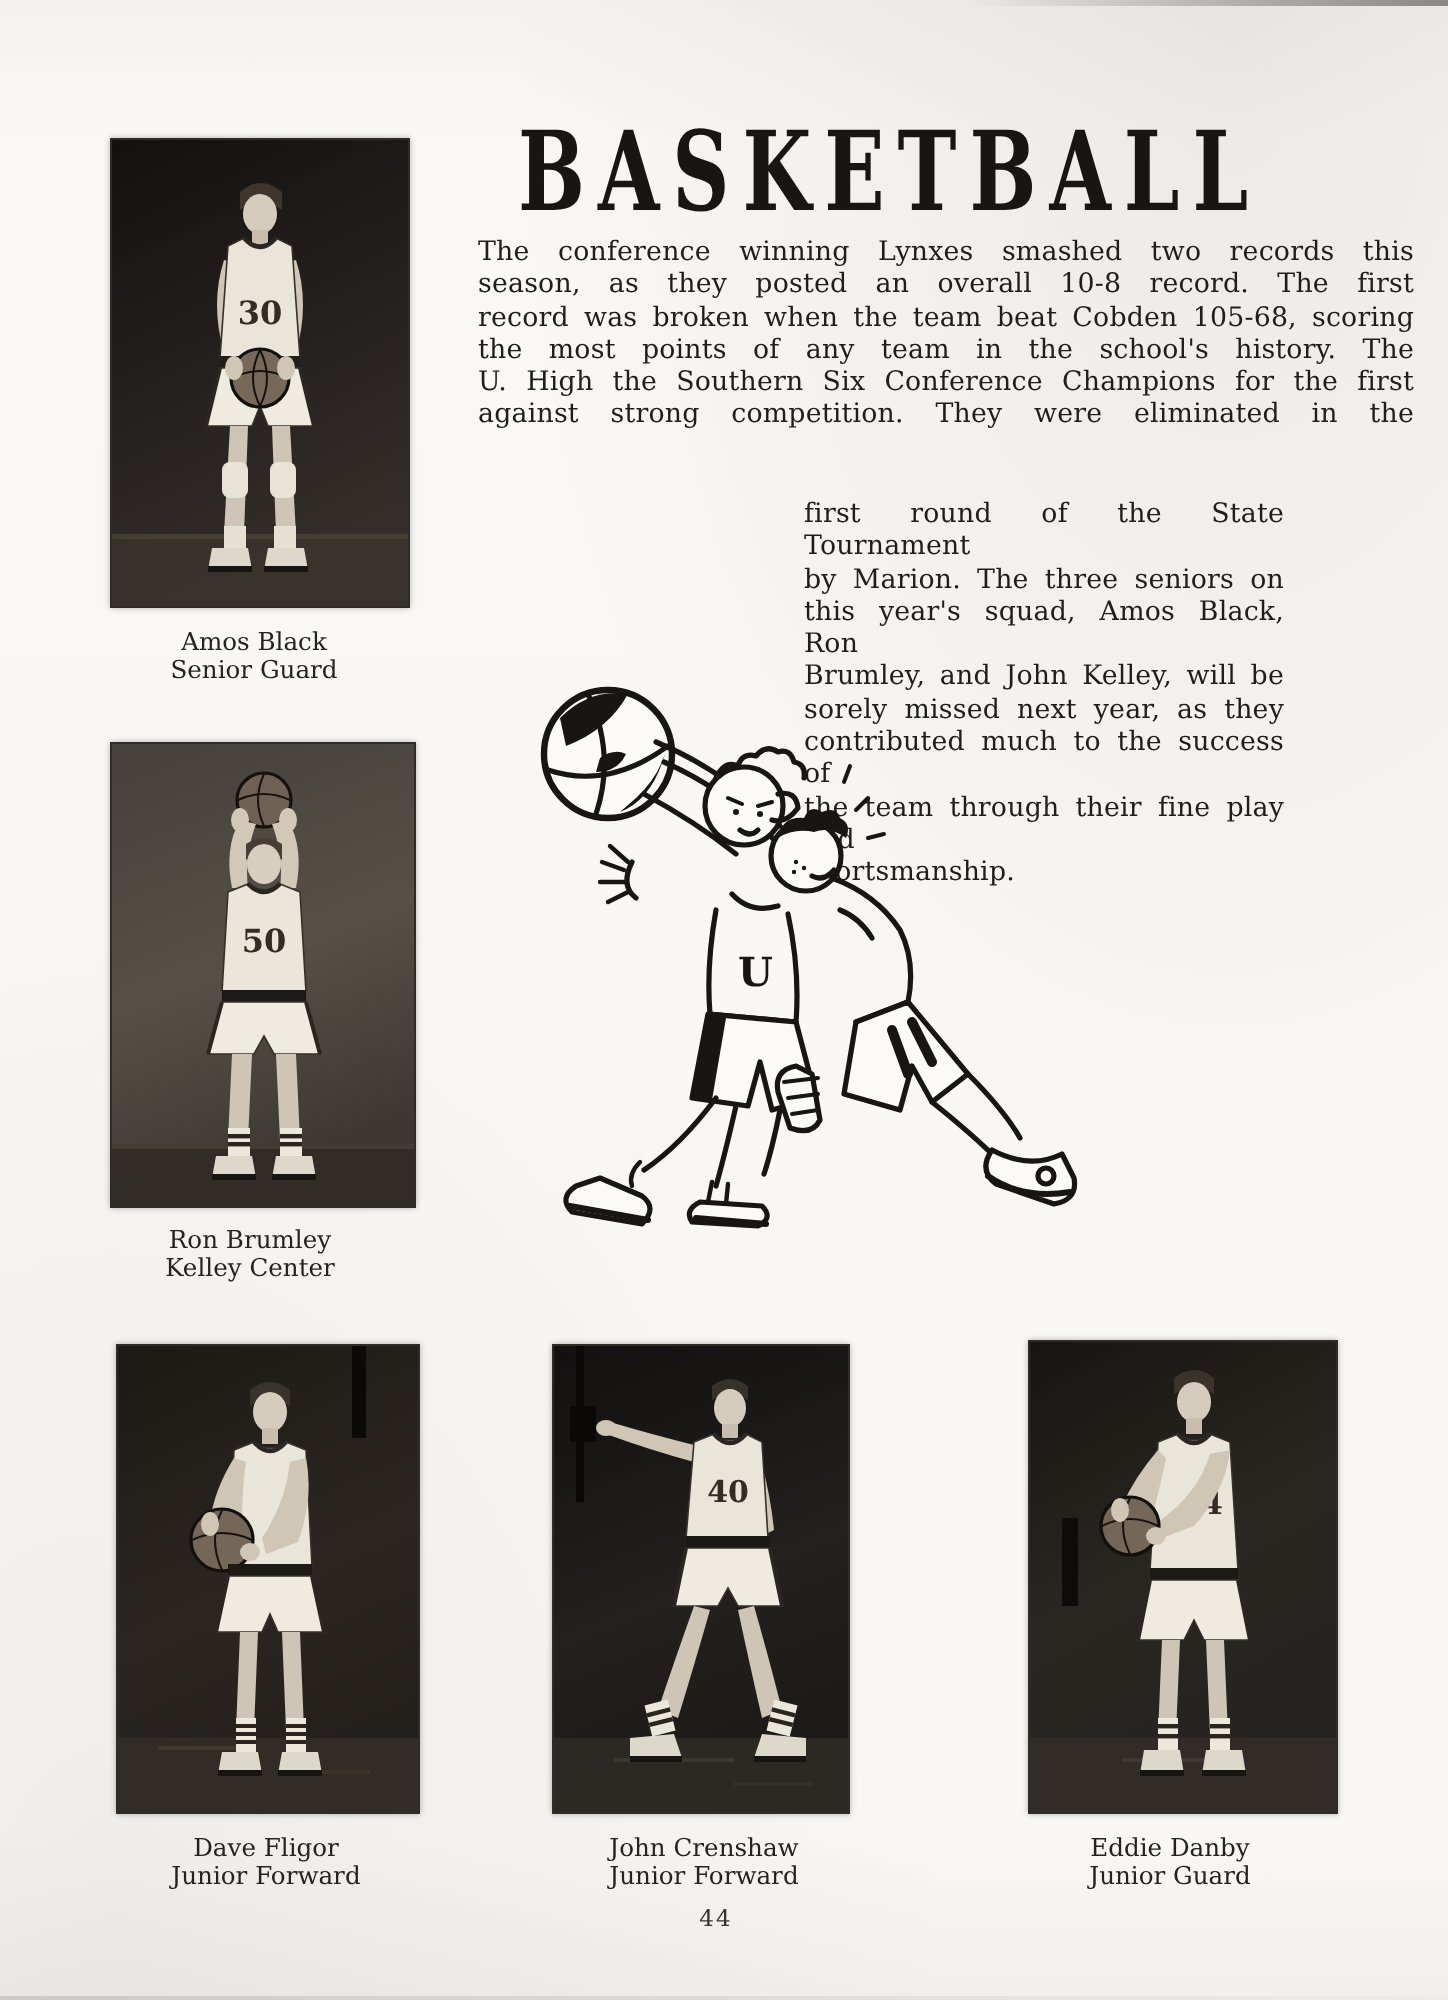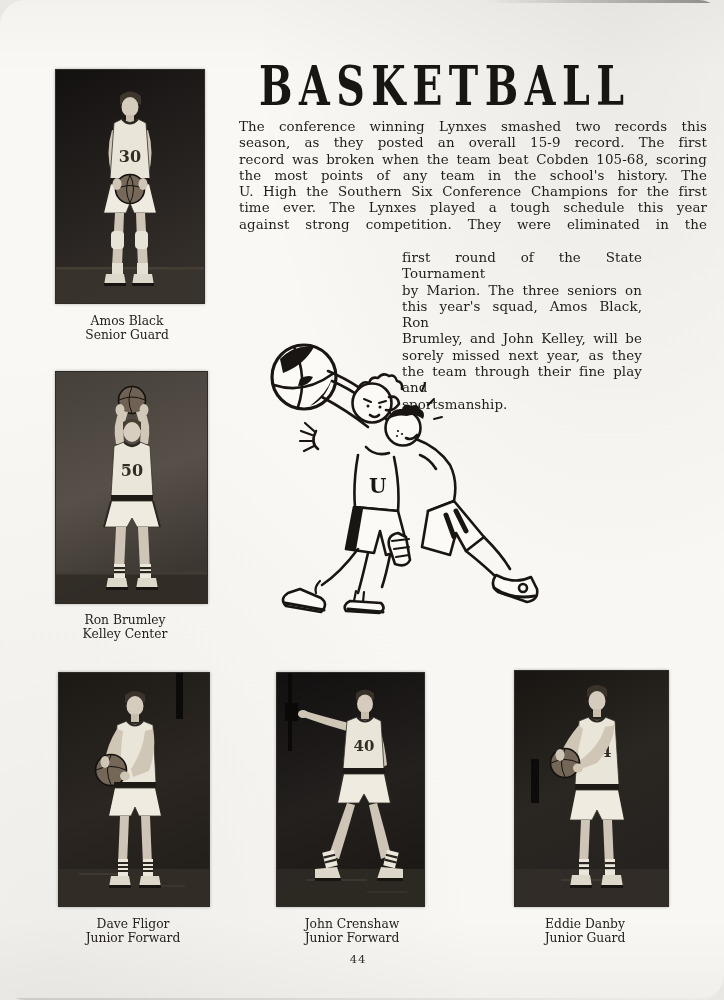--- a/index.html
+++ b/index.html
@@ -3,21 +3,20 @@
 <meta charset="utf-8">
 <style>
   html,body{margin:0;padding:0;background:#e9e8e5;}
   .page{
     position:relative;width:724px;height:1000px;margin:0 auto;overflow:hidden;
     font-family:"DejaVu Serif","Liberation Serif",serif;color:#1d1b18;
     background:
       radial-gradient(ellipse at 85% 3%, rgba(50,47,43,0.07), transparent 42%),
       radial-gradient(ellipse at 8% 96%, rgba(50,47,43,0.05), transparent 45%),
       linear-gradient(#f3f2ef, #f9f8f5 7%, #f8f7f4 92%, #f0efeb);
-    border-radius: 25px;
   }
   .page::before{content:'';position:absolute;top:0;right:0;width:240px;height:3px;
     background:linear-gradient(to left, rgba(45,42,38,.5), transparent);}
   .page::after{content:'';position:absolute;bottom:0;left:0;width:100%;height:2px;
     background:linear-gradient(to right, rgba(45,42,38,.15), rgba(45,42,38,.02));}
 
   .title{
     position:absolute;left:259px;top:58px;
     font-size:55px;font-weight:bold;line-height:1;letter-spacing:9px;white-space:nowrap;
     transform:scaleX(0.72);transform-origin:0 0;color:#181613;
@@ -42,34 +41,34 @@
 </style>
 </head>
 <body>
 
 <div class="page">
 
   <div class="title">BASKETBALL</div>
 
   <div class="block-wide">
     <div class="jline">The conference winning Lynxes smashed two records this</div>
-    <div class="jline">season, as they posted an overall 15-9 record. The first</div>
+    <div class="jline">season, as they posted an overall 10-8 record. The first</div>
     <div class="jline">record was broken when the team beat Cobden 105-68, scoring</div>
     <div class="jline">the most points of any team in the school's history. The</div>
     <div class="jline">U. High the Southern Six Conference Champions for the first</div>
-    <div class="jline">time ever. The Lynxes played a tough schedule this year</div>
     <div class="jline">against strong competition. They were eliminated in the</div>
   </div>
 
   <div class="block-narrow">
     <div class="jline">first round of the State Tournament</div>
     <div class="jline">by Marion. The three seniors on</div>
     <div class="jline">this year's squad, Amos Black, Ron</div>
     <div class="jline">Brumley, and John Kelley, will be</div>
     <div class="jline">sorely missed next year, as they</div>
+    <div class="jline">contributed much to the success of</div>
     <div class="jline">the team through their fine play and</div>
     <div class="jline last">sportsmanship.</div>
   </div>
 
   <div class="photo" style="left:55px;top:69px;width:148px;height:233px;">
     <svg viewBox="0 0 148 233">
       <defs>
         <linearGradient id="g1" x1="0" y1="0" x2="0.3" y2="1">
           <stop offset="0" stop-color="#131110"></stop>
             <stop offset="0.6" stop-color="#262220"></stop>

